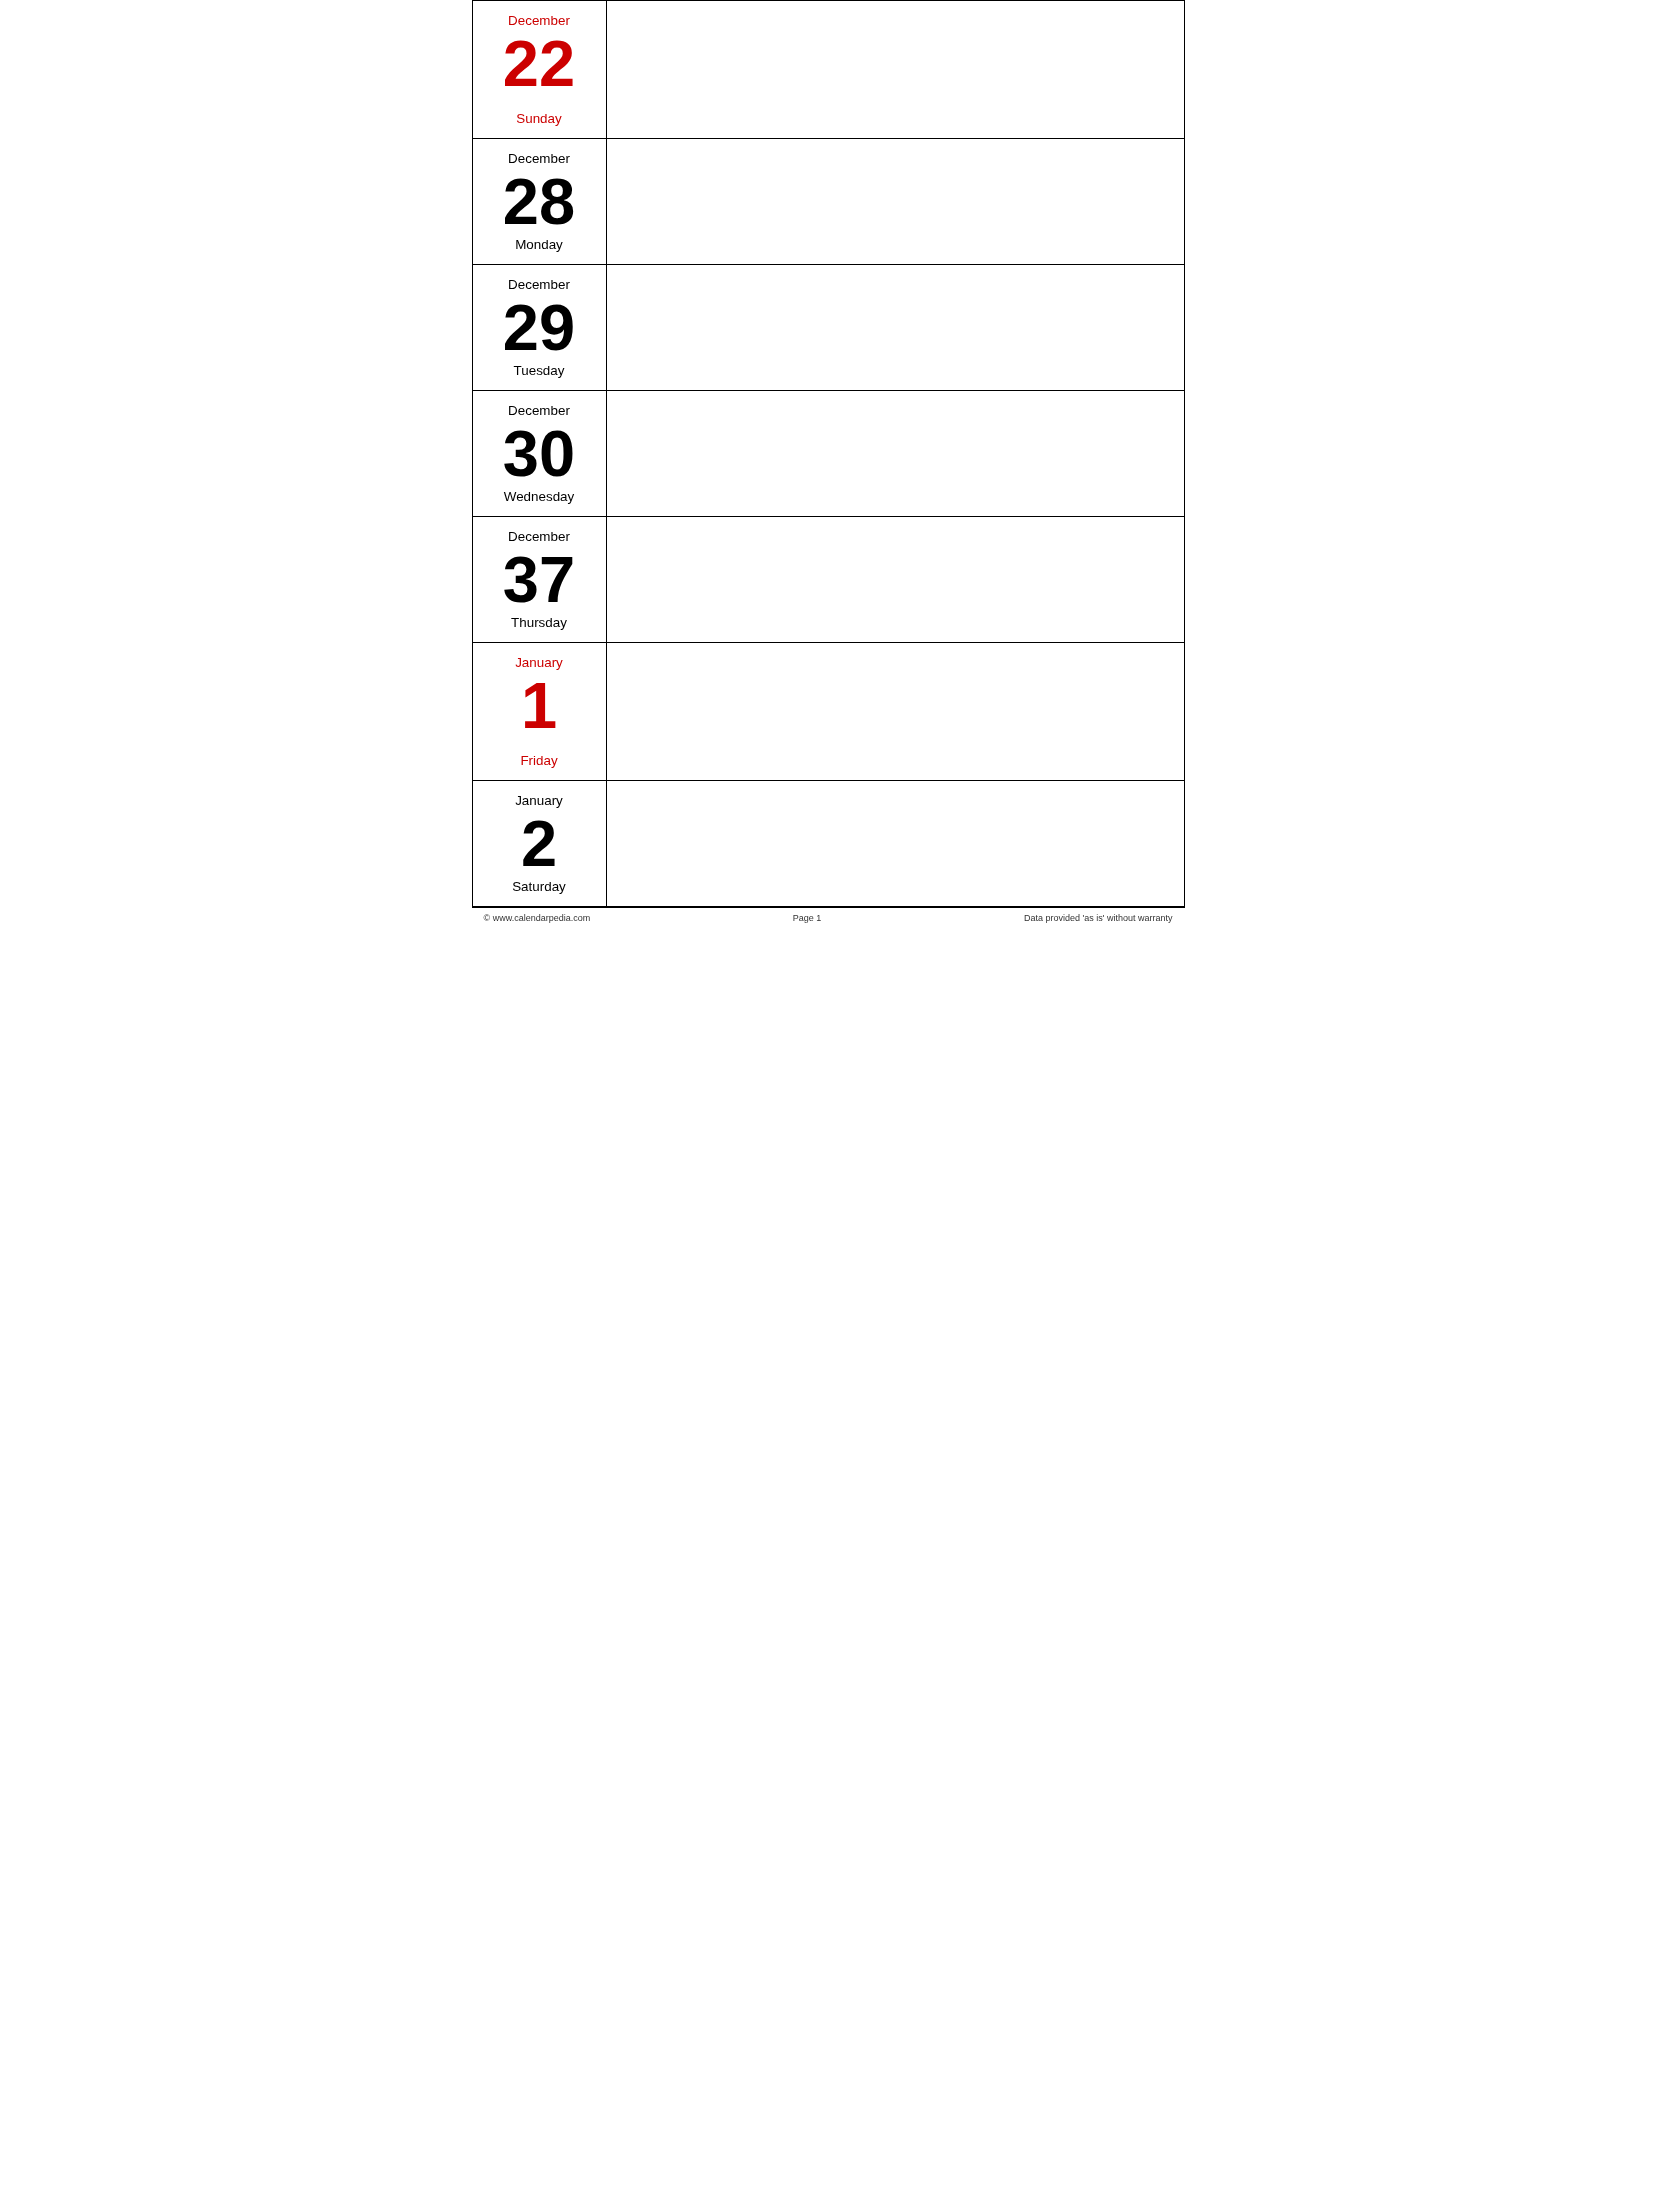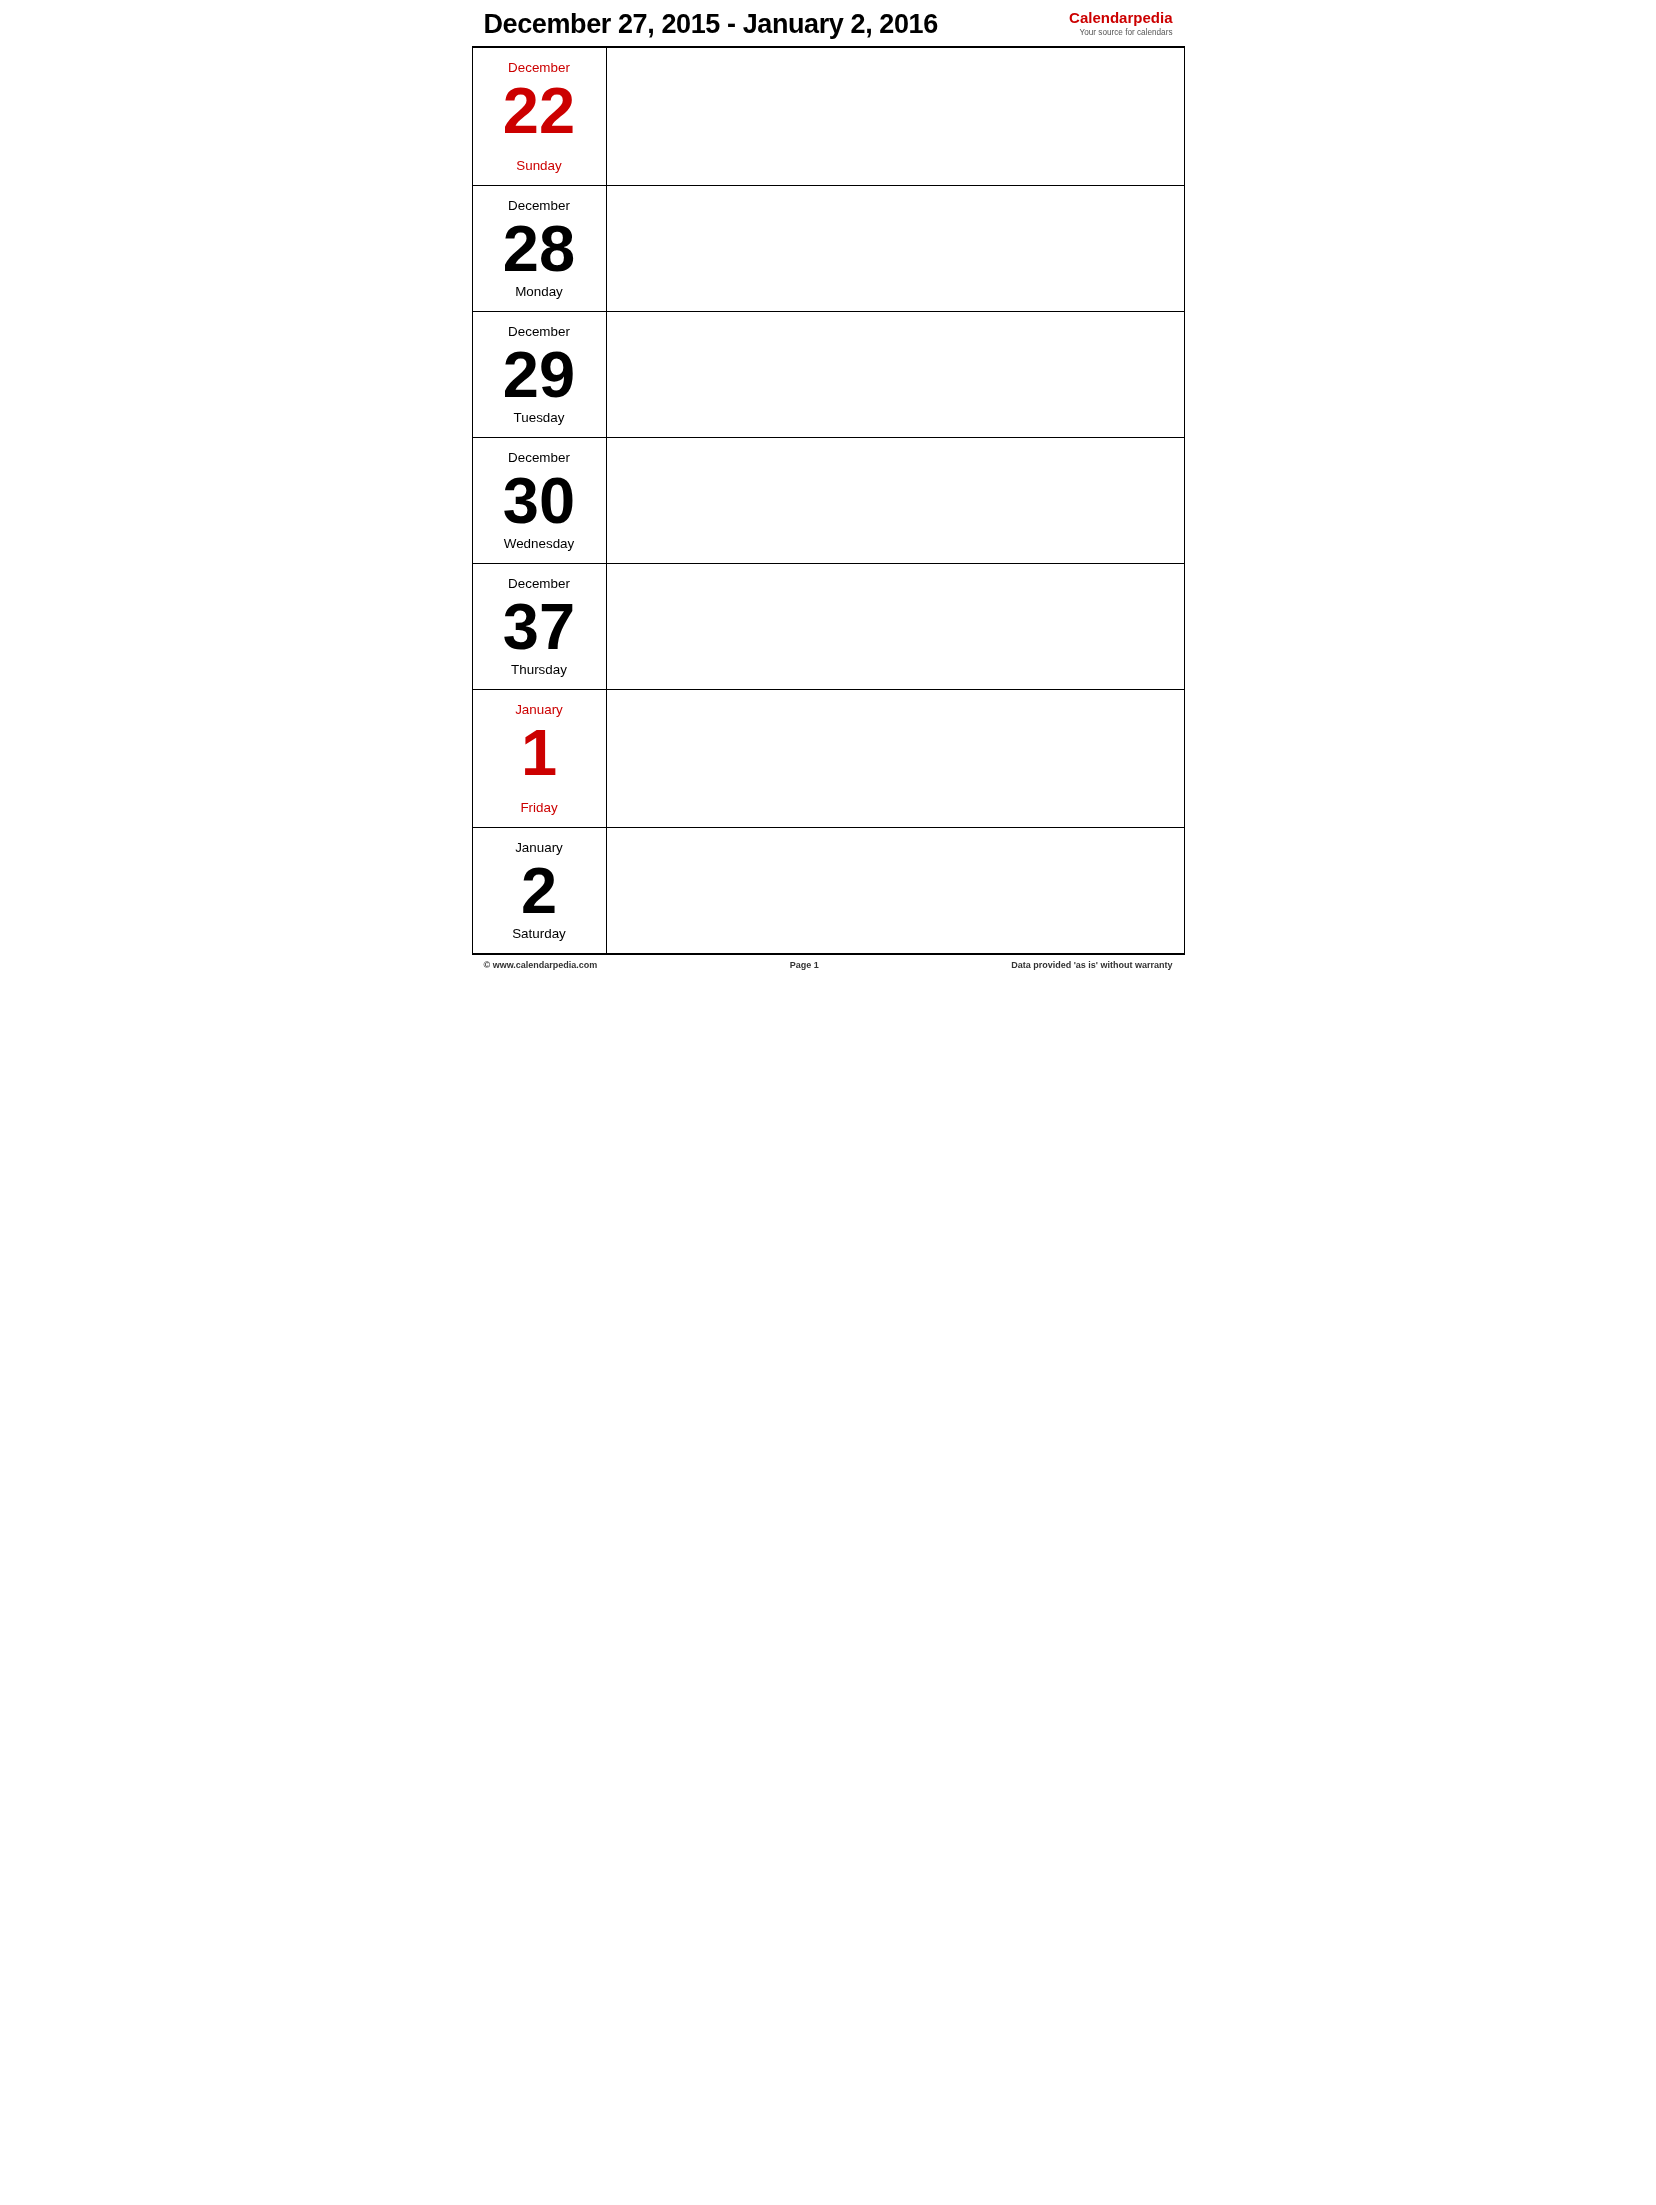--- a/index.html
+++ b/index.html
@@ -133,49 +133,39 @@
 
     
     .footer {
       display: flex;
       justify-content: space-between;
       align-items: center;
       padding: 4.5px 12px;
       border-top: 0.7px solid #000;
       font-size: 9px;
       color: #333;
-      font-weight: bold;
     }
 
     .footer-left {
       color: #333;
     }
 
     .footer-center {
       color: #333;
     }
 
     .footer-right {
       color: #333;
     }
   </style>
 </head>
 <body>
 
 <div class="page">
 
-  <div class="header">
-    <div class="header-title">December 27, 2015 - January 2, 2016</div>
-    <div class="logo-area">
-      <div class="logo-calendar">
-        <span>Calendar</span><span style="color:#cc0000">pedia</span>
-      </div>
-      <span class="logo-tagline">Your source for calendars</span>
-    </div>
-  </div>
 
   <div class="calendar" id="calendar-grid">
   <div class="day-row">
         <div class="day-label">
           <div class="day-month red">December</div>
           <div class="day-number red">22</div>
           <div class="day-weekday red">Sunday</div>
         </div>
         <div class="day-content"></div>
       </div>

